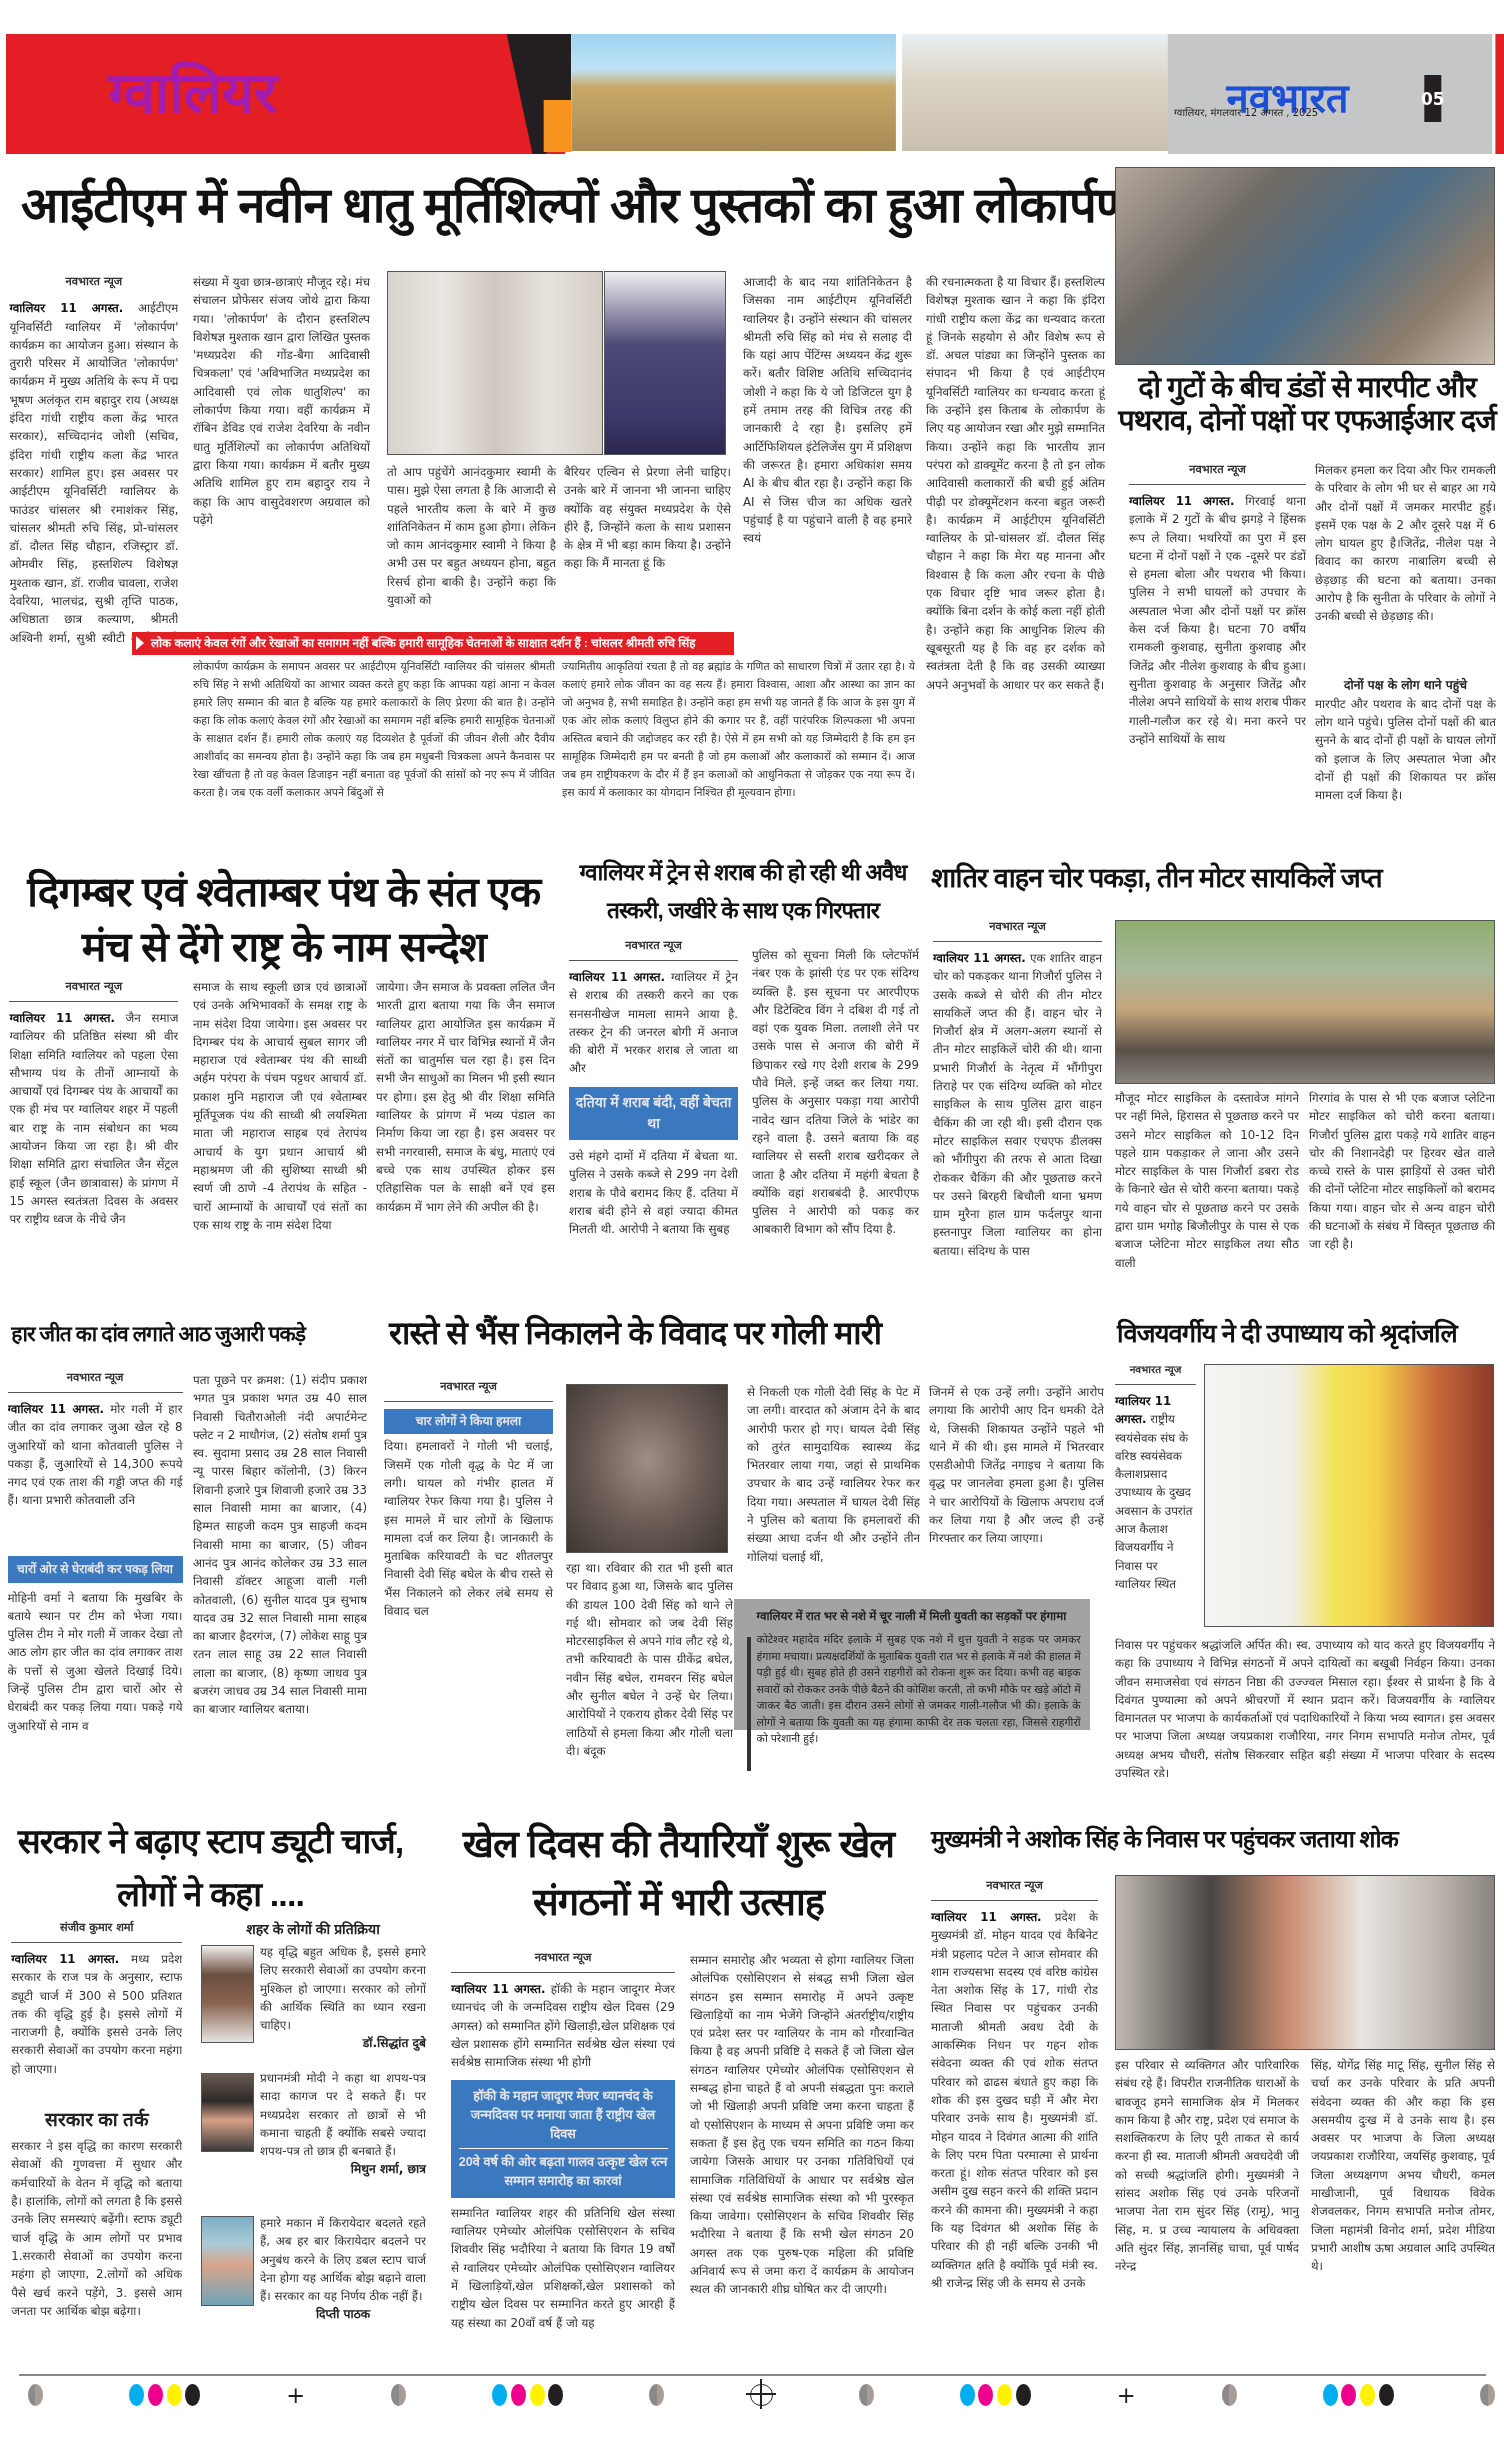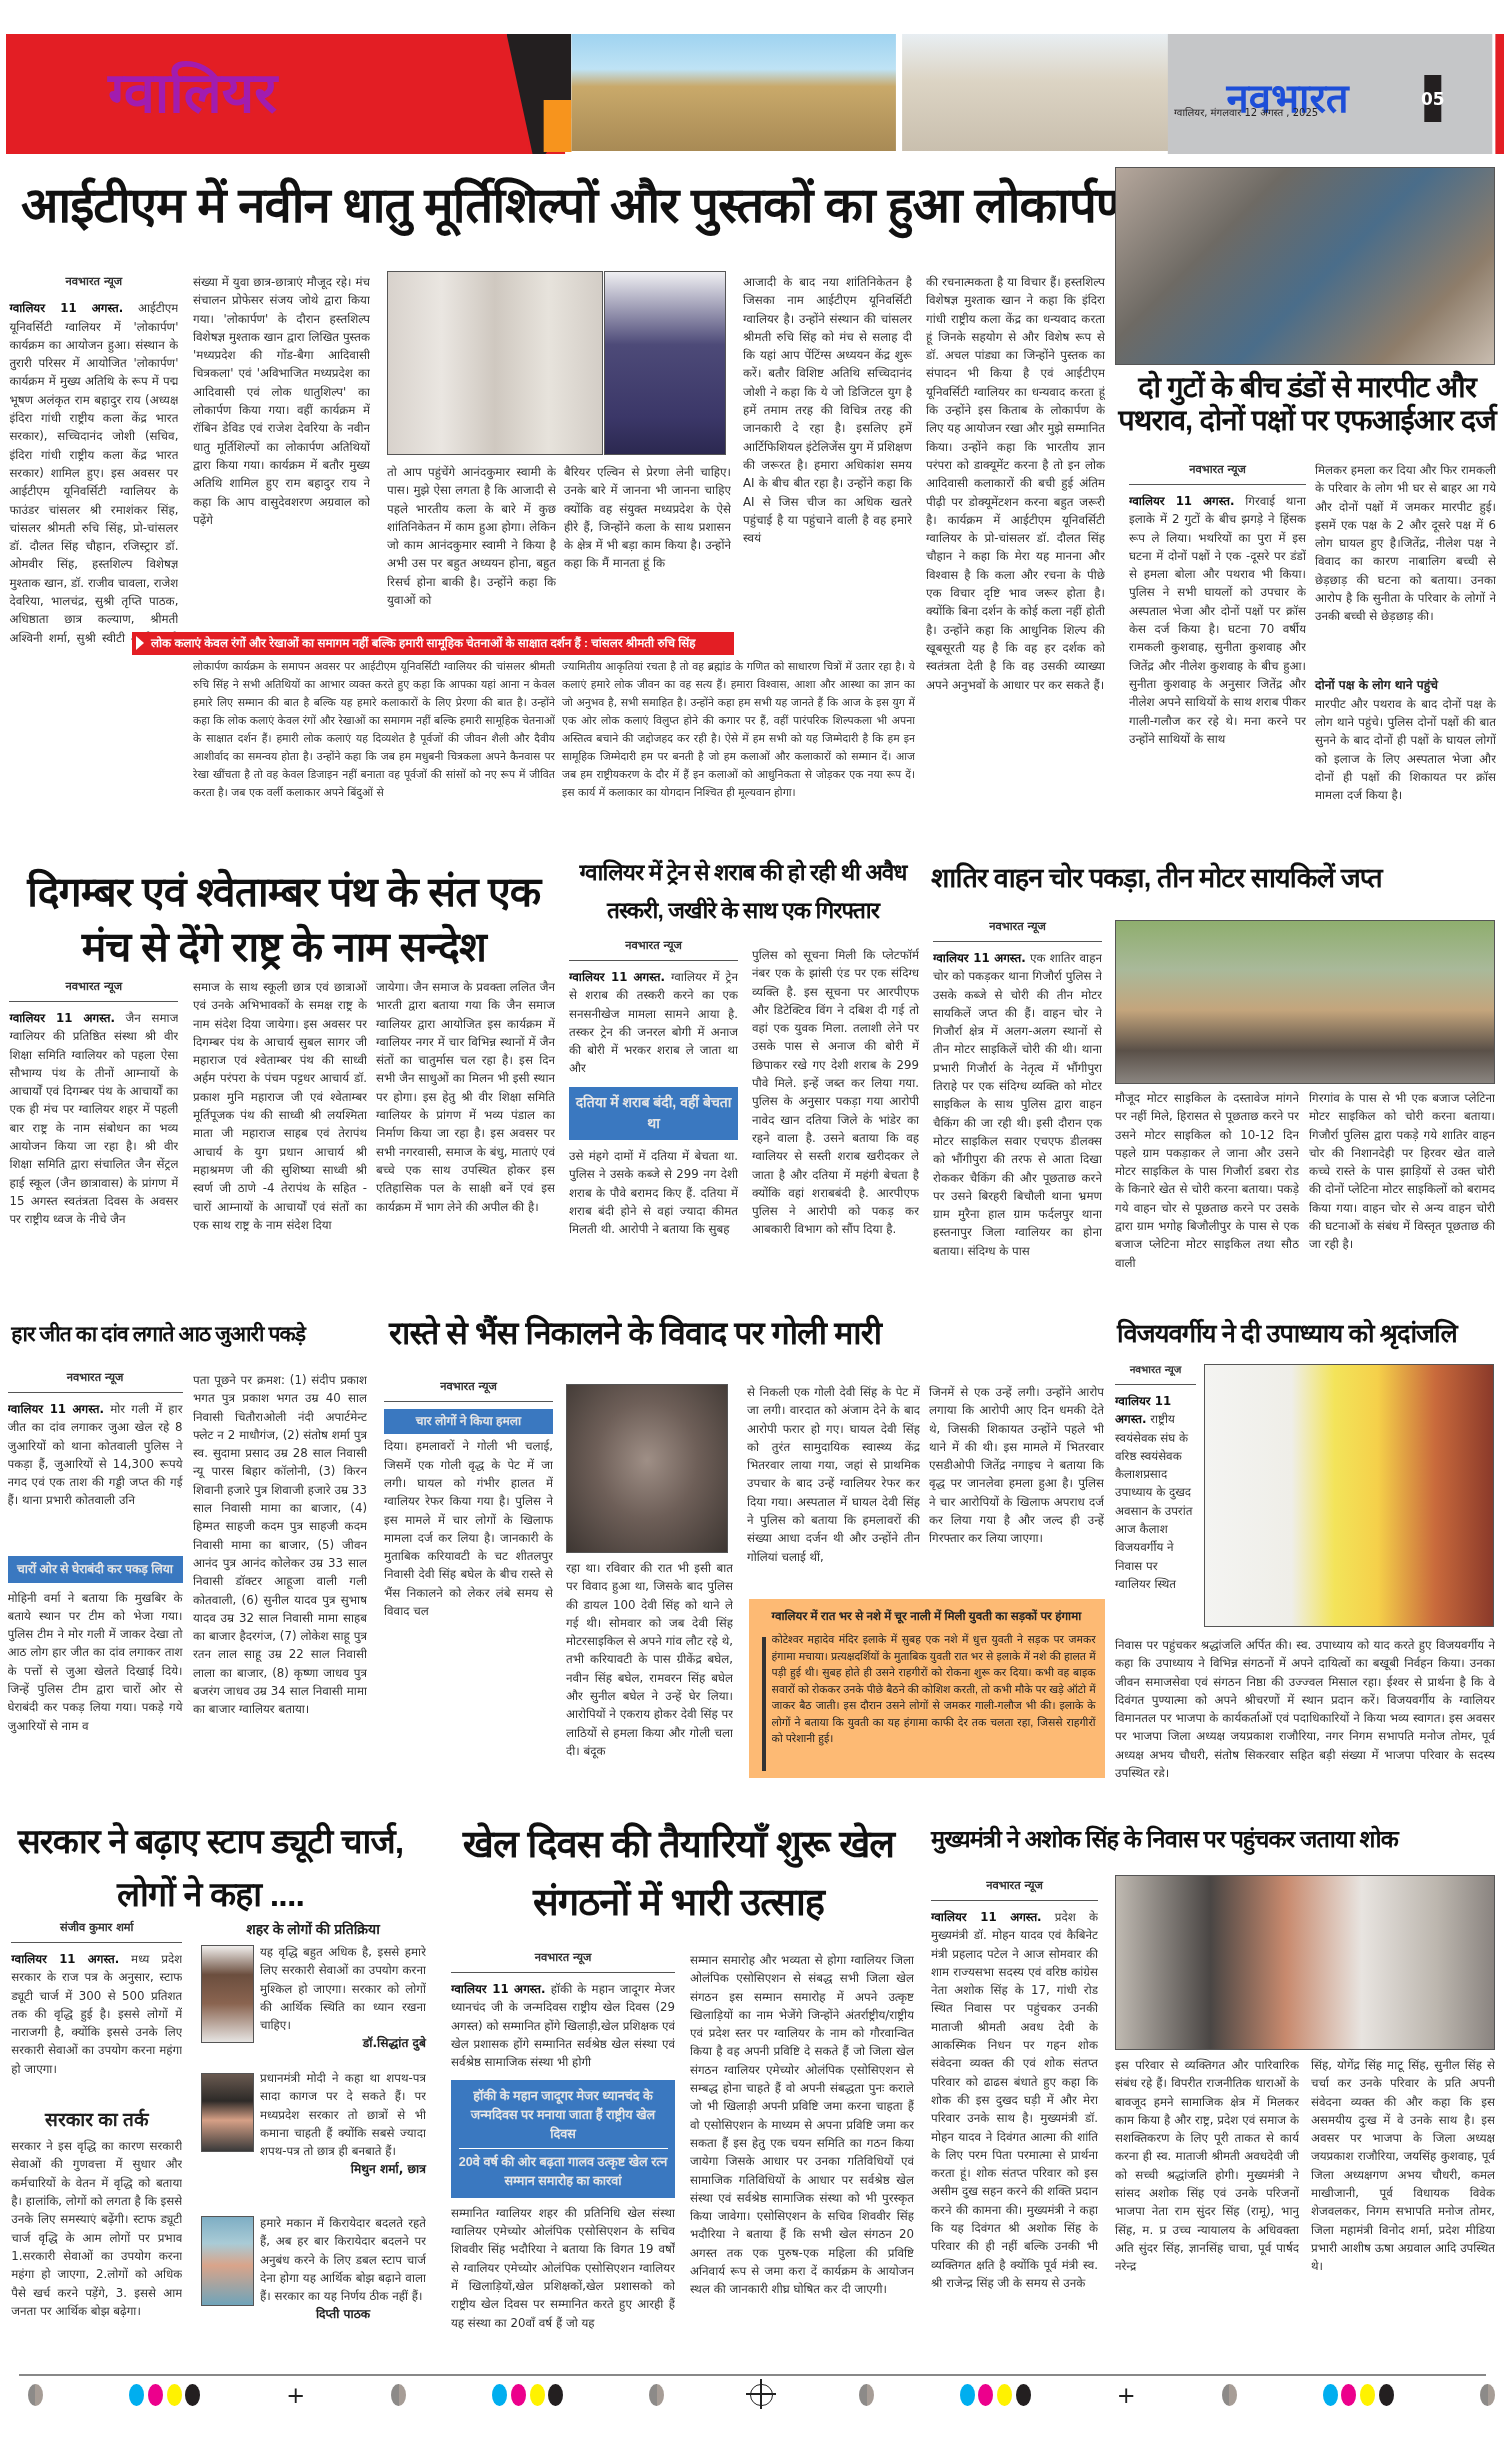--- a/index.html
+++ b/index.html
@@ -66,21 +66,21 @@
 <div class="abs txt" data-name="lead-banner-body-2" style="left:562px;top:658px;width:353px;height:188px;font-size:10.8px;line-height:18px">ज्यामितीय आकृतियां रचता है तो वह ब्रह्मांड के गणित को साधारण चित्रों में उतार रहा है। ये कलाएं हमारे लोक जीवन का वह सत्य हैं। हमारा विश्वास, आशा और आस्था का ज्ञान का जो अनुभव है, सभी समाहित है। उन्होंने कहा हम सभी यह जानते हैं कि आज के इस युग में एक ओर लोक कलाएं विलुप्त होने की कगार पर हैं, वहीं पारंपरिक शिल्पकला भी अपना अस्तित्व बचाने की जद्दोजहद कर रही है। ऐसे में हम सभी को यह जिम्मेदारी है कि हम इन सामूहिक जिम्मेदारी हम पर बनती है जो हम कलाओं और कलाकारों को सम्मान दें। आज जब हम राष्ट्रीयकरण के दौर में हैं इन कलाओं को आधुनिकता से जोड़कर एक नया रूप दें। इस कार्य में कलाकार का योगदान निश्चित ही मूल्यवान होगा।</div>
 
 <div class="abs photo" data-name="fight-photo" style="left:1115px;top:167px;width:380px;height:198px;background:linear-gradient(135deg,#b5a79c 0%,#6e6a64 30%,#4a6d8a 55%,#8e7d6a 80%,#c9bdb0 100%)"></div>
 <div class="abs hl" data-name="fight-headline" style="left:1117px;top:371px;width:380px;font-size:29px;text-align:center;">दो गुटों के बीच डंडों से मारपीट और पथराव, दोनों पक्षों पर एफआईआर दर्ज</div>
 <div class="abs" data-name="fight-column-1" style="left:1129px;top:461px;width:177px">
   <div class="byline" data-name="fight-byline">नवभारत न्यूज</div>
   <div class="txt" data-name="fight-body-1" style="height:367px"><span class="dateline" data-name="fight-dateline">ग्वालियर 11 अगस्त.</span> <span data-name="fight-text-1">गिरवाई थाना इलाके में 2 गुटों के बीच झगड़े ने हिंसक रूप ले लिया। भथरियों का पुरा में इस घटना में दोनों पक्षों ने एक -दूसरे पर डंडों से हमला बोला और पथराव भी किया। पुलिस ने सभी घायलों को उपचार के अस्पताल भेजा और दोनों पक्षों पर क्रॉस केस दर्ज किया है। घटना 70 वर्षीय रामकली कुशवाह, सुनीता कुशवाह और जितेंद्र और नीलेश कुशवाह के बीच हुआ। सुनीता कुशवाह के अनुसार जितेंद्र और नीलेश अपने साथियों के साथ शराब पीकर गाली-गलौज कर रहे थे। मना करने पर उन्होंने साथियों के साथ</span></div>
 </div>
 <div class="abs" data-name="fight-column-2" style="left:1315px;top:461px;width:181px">
   <div class="txt" data-name="fight-body-2" style="height:213px">मिलकर हमला कर दिया और फिर रामकली के परिवार के लोग भी घर से बाहर आ गये और दोनों पक्षों में जमकर मारपीट हुई। इसमें एक पक्ष के 2 और दूसरे पक्ष में 6 लोग घायल हुए है।जितेंद्र, नीलेश पक्ष ने विवाद का कारण नाबालिग बच्ची से छेड़छाड़ की घटना को बताया। उनका आरोप है कि सुनीता के परिवार के लोगों ने उनकी बच्ची से छेड़छाड़ की।</div>
-  <div data-name="fight-subhead" style="font-weight:bold;font-size:12.2px;margin:1.9px 0">दोनों पक्ष के लोग थाने पहुंचे</div>
+  <div data-name="fight-subhead" style="font-weight:bold;font-size:12.2px;text-align:center;margin:1.9px 0">दोनों पक्ष के लोग थाने पहुंचे</div>
   <div class="txt" data-name="fight-body-3" style="height:169px">मारपीट और पथराव के बाद दोनों पक्ष के लोग थाने पहुंचे। पुलिस दोनों पक्षों की बात सुनने के बाद दोनों ही पक्षों के घायल लोगों को इलाज के लिए अस्पताल भेजा और दोनों ही पक्षों की शिकायत पर क्रॉस मामला दर्ज किया है।</div>
 </div>
 
 <div class="abs hl" data-name="jain-headline" style="left:11.3px;top:865px;width:545px;font-size:41px;text-align:center;line-height:55px">दिगम्बर एवं श्वेताम्बर पंथ के संत एक मंच से देंगे राष्ट्र के नाम सन्देश</div>
 <div class="abs" data-name="jain-column-1" style="left:9.4px;top:978px;width:169px">
   <div class="byline" data-name="jain-byline">नवभारत न्यूज</div>
   <div class="txt" data-name="jain-body-1" style="height:310px"><span class="dateline" data-name="jain-dateline">ग्वालियर 11 अगस्त.</span> <span data-name="jain-text-1">जैन समाज ग्वालियर की प्रतिष्ठित संस्था श्री वीर शिक्षा समिति ग्वालियर को पहला ऐसा सौभाग्य पंथ के तीनों आम्नायों के आचार्यों एवं दिगम्बर पंथ के आचार्यों का एक ही मंच पर ग्वालियर शहर में पहली बार राष्ट्र के नाम संबोधन का भव्य आयोजन किया जा रहा है। श्री वीर शिक्षा समिति द्वारा संचालित जैन सेंट्रल हाई स्कूल (जैन छात्रावास) के प्रांगण में 15 अगस्त स्वतंत्रता दिवस के अवसर पर राष्ट्रीय ध्वज के नीचे जैन</span></div>
 </div>
 <div class="abs txt" data-name="jain-body-2" style="left:193px;top:978px;width:174px;height:339px">समाज के साथ स्कूली छात्र एवं छात्राओं एवं उनके अभिभावकों के समक्ष राष्ट्र के नाम संदेश दिया जायेगा। इस अवसर पर दिगम्बर पंथ के आचार्य सुबल सागर जी महाराज एवं श्वेताम्बर पंथ की साध्वी अर्हम परंपरा के पंचम पट्टधर आचार्य डॉ. प्रकाश मुनि महाराज जी एवं श्वेताम्बर मूर्तिपूजक पंथ की साध्वी श्री लयश्मिता माता जी महाराज साहब एवं तेरापंथ आचार्य के युग प्रधान आचार्य श्री महाश्रमण जी की सुशिष्या साध्वी श्री स्वर्ण जी ठाणे -4 तेरापंथ के सहित - चारों आम्नायों के आचार्यों एवं संतों का एक साथ राष्ट्र के नाम संदेश दिया</div>
 <div class="abs txt" data-name="jain-body-3" style="left:376px;top:978px;width:179px;height:339px">जायेगा। जैन समाज के प्रवक्ता ललित जैन भारती द्वारा बताया गया कि जैन समाज ग्वालियर द्वारा आयोजित इस कार्यक्रम में ग्वालियर नगर में चार विभिन्न स्थानों में जैन संतों का चातुर्मास चल रहा है। इस दिन सभी जैन साधुओं का मिलन भी इसी स्थान पर होगा। इस हेतु श्री वीर शिक्षा समिति ग्वालियर के प्रांगण में भव्य पंडाल का निर्माण किया जा रहा है। इस अवसर पर सभी नगरवासी, समाज के बंधु, माताएं एवं बच्चे एक साथ उपस्थित होकर इस एतिहासिक पल के साक्षी बनें एवं इस कार्यक्रम में भाग लेने की अपील की है।</div>
@@ -116,21 +116,21 @@
 <div class="abs" data-name="buffalo-column-1" style="left:384px;top:1378px;width:169px">
   <div class="byline" data-name="buffalo-byline">नवभारत न्यूज</div>
   <div class="bluebox" data-name="buffalo-callout" style="margin:3.8px 0;padding:3.8px;font-size:12.2px;line-height:17px">चार लोगों ने किया हमला</div>
   <div class="txt" data-name="buffalo-body-2" style="height:226px">दिया। हमलावरों ने गोली भी चलाई, जिसमें एक गोली वृद्ध के पेट में जा लगी। घायल को गंभीर हालत में ग्वालियर रेफर किया गया है। पुलिस ने इस मामले में चार लोगों के खिलाफ मामला दर्ज कर लिया है। जानकारी के मुताबिक करियावटी के चट शीतलपुर निवासी देवी सिंह बघेल के बीच रास्ते से भैंस निकालने को लेकर लंबे समय से विवाद चल</div>
 </div>
 <div class="abs photo" data-name="injured-man-photo" style="left:566px;top:1384px;width:162px;height:169px;background:radial-gradient(ellipse at 50% 45%,#9f8f86 0%,#6e5f58 45%,#3d3632 100%)"></div>
 <div class="abs txt" data-name="buffalo-body-3" style="left:566px;top:1559px;width:167px;height:224px">रहा था। रविवार की रात भी इसी बात पर विवाद हुआ था, जिसके बाद पुलिस की डायल 100 देवी सिंह को थाने ले गई थी। सोमवार को जब देवी सिंह मोटरसाइकिल से अपने गांव लौट रहे थे, तभी करियावटी के पास ग्रीकेंद्र बघेल, नवीन सिंह बघेल, रामवरन सिंह बघेल और सुनील बघेल ने उन्हें घेर लिया। आरोपियों ने एकराय होकर देवी सिंह पर लाठियों से हमला किया और गोली चला दी। बंदूक</div>
 <div class="abs txt" data-name="buffalo-body-4" style="left:747px;top:1383px;width:173px;height:213px">से निकली एक गोली देवी सिंह के पेट में जा लगी। वारदात को अंजाम देने के बाद आरोपी फरार हो गए। घायल देवी सिंह को तुरंत सामुदायिक स्वास्थ्य केंद्र भितरवार लाया गया, जहां से प्राथमिक उपचार के बाद उन्हें ग्वालियर रेफर कर दिया गया। अस्पताल में घायल देवी सिंह ने पुलिस को बताया कि हमलावरों की संख्या आधा दर्जन थी और उन्होंने तीन गोलियां चलाई थीं,</div>
 <div class="abs txt" data-name="buffalo-body-5" style="left:929px;top:1383px;width:175px;height:213px">जिनमें से एक उन्हें लगी। उन्होंने आरोप लगाया कि आरोपी आए दिन धमकी देते थे, जिसकी शिकायत उन्होंने पहले भी थाने में की थी। इस मामले में भितरवार एसडीओपी जितेंद्र नगाइच ने बताया कि वृद्ध पर जानलेवा हमला हुआ है। पुलिस ने चार आरोपियों के खिलाफ अपराध दर्ज कर लिया गया है और जल्द ही उन्हें गिरफ्तार कर लिया जाएगा।</div>
 
-<div class="abs" data-name="drunk-woman-box" style="left:749px;top:1599px;width:356px;height:179px;background:#fdba74;padding:7.5px 9.4px 7.5px 22.6px;">
+<div class="abs" data-name="drunk-woman-box" style="left:734px;top:1599px;width:356px;height:131px;background:#a3a3a3;padding:7.5px 9.4px 7.5px 22.6px;">
   <div data-name="drunk-woman-headline" style="font-weight:bold;font-size:11.8px;line-height:19px;margin-bottom:5.6px;font-family:'Liberation Sans',sans-serif">ग्वालियर में रात भर से नशे में चूर नाली में मिली युवती का सड़कों पर हंगामा</div>
   <div data-name="quote-bar" style="position:absolute;left:13px;top:38px;width:3.8px;height:134px;background:#333"></div>
   <div class="txt" data-name="drunk-woman-body" style="font-size:10.8px;line-height:16.5px;color:#222;font-family:'Liberation Sans',sans-serif">कोटेश्वर महादेव मंदिर इलाके में सुबह एक नशे में धुत्त युवती ने सड़क पर जमकर हंगामा मचाया। प्रत्यक्षदर्शियों के मुताबिक युवती रात भर से इलाके में नशे की हालत में पड़ी हुई थी। सुबह होते ही उसने राहगीरों को रोकना शुरू कर दिया। कभी वह बाइक सवारों को रोककर उनके पीछे बैठने की कोशिश करती, तो कभी मौके पर खड़े ऑटो में जाकर बैठ जाती। इस दौरान उसने लोगों से जमकर गाली-गलौज भी की। इलाके के लोगों ने बताया कि युवती का यह हंगामा काफी देर तक चलता रहा, जिससे राहगीरों को परेशानी हुई।</div>
 </div>
 
 <div class="abs hl" data-name="tribute-headline" style="left:1117px;top:1319px;font-size:25.4px;white-space:nowrap">विजयवर्गीय ने दी उपाध्याय को श्रृदांजलि</div>
 <div class="abs" data-name="tribute-column-1" style="left:1115px;top:1362px;width:81px">
   <div class="byline" data-name="tribute-byline" style="font-size:10.3px">नवभारत न्यूज</div>
   <div class="txt" data-name="tribute-body-1" style="height:282px;text-align:left"><span class="dateline" data-name="tribute-dateline">ग्वालियर 11 अगस्त.</span> <span data-name="tribute-text-1">राष्ट्रीय स्वयंसेवक संघ के वरिष्ठ स्वयंसेवक कैलाशप्रसाद उपाध्याय के दुखद अवसान के उपरांत आज कैलाश विजयवर्गीय ने निवास पर ग्वालियर स्थित</span></div>
 </div>

